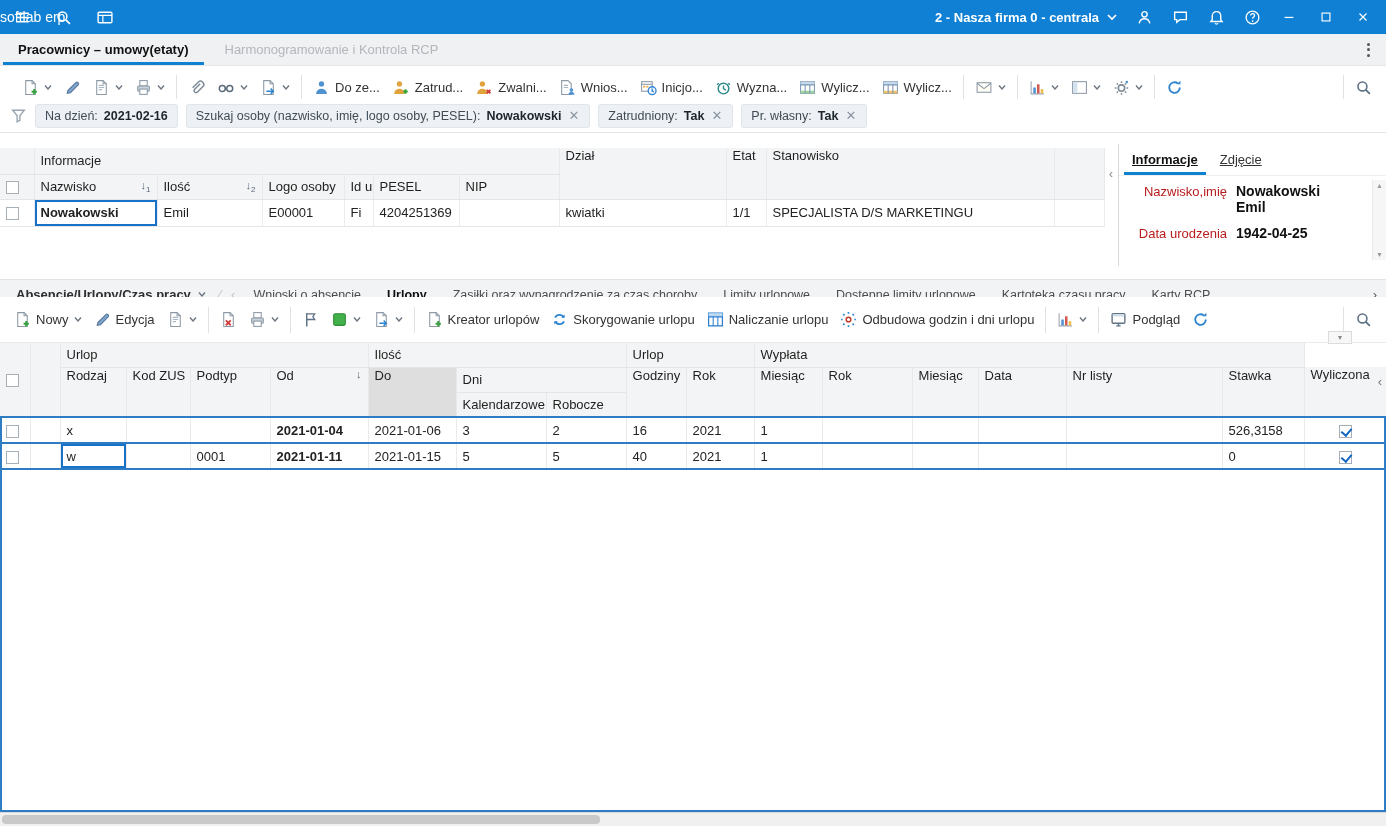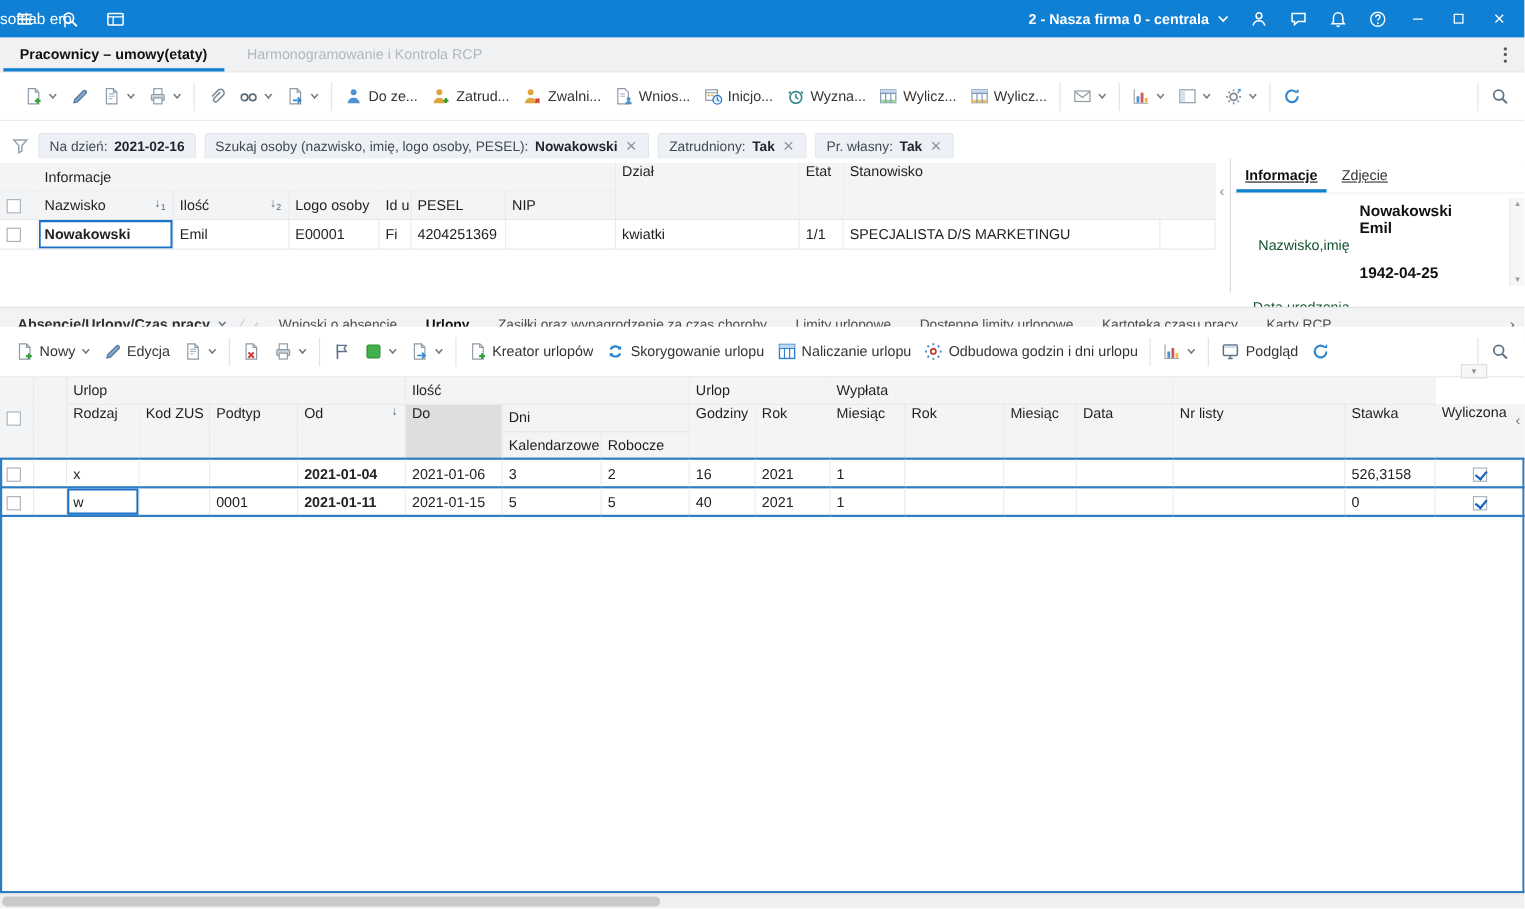--- a/index.html
+++ b/index.html
@@ -23,21 +23,21 @@
 .dots i{width:3px;height:3px;border-radius:50%;background:#555;}
 
 .toolbar{position:absolute;left:0;right:0;background:#fff;display:flex;align-items:center;padding:0 8px;}
 .toolbar1{top:66px;height:44px;border-bottom:1px solid #ececec;padding-left:16px;}
 .toolbar2{top:297px;height:46px;border-bottom:1px solid #e9e9e9;}
 .tbtn{display:flex;align-items:center;gap:5px;padding:5px 6px;border-radius:3px;white-space:nowrap;color:#333;flex:none;}
 .tbtn .lbl{font-size:13px;}
 .sep{width:1px;height:26px;background:#e2e2e2;margin:0 5px;flex:none;}
 .spacer{flex:1;}
 
-.filterbar{position:absolute;top:116px;left:0;right:0;height:34px;display:flex;align-items:center;gap:8px;padding:0 10px;background:#fff;border-bottom:1px solid #e4e4e4;}
+.filterbar{position:absolute;top:99px;left:0;right:0;height:34px;display:flex;align-items:center;gap:8px;padding:0 10px;background:#fff;border-bottom:1px solid #e4e4e4;}
 .chip{display:flex;align-items:center;gap:6px;background:#edf1f5;border:1px solid #e0e5ea;border-radius:3px;height:24px;padding:0 9px;color:#414b55;font-size:12.5px;white-space:nowrap;}
 .chip b{color:#1d242b;}
 .chip .x{color:#8a95a1;font-size:13px;padding:0 1px;}
 
 .grid{border-collapse:collapse;table-layout:fixed;font-size:13px;}
 .grid th,.grid td{padding:0 6px;white-space:nowrap;overflow:hidden;text-align:left;}
 .grid thead th{background:#f3f4f5;border-right:1px solid #e7e9eb;border-bottom:1px solid #e3e5e7;font-weight:400;color:#1f1f1f;}
 .col-c{font-weight:700;}
 .vt{vertical-align:top;padding-top:4px;}
 .grid td{border-right:1px solid #ececec;background:#fff;}
@@ -52,21 +52,21 @@
 .focus{box-shadow:inset 0 0 0 2px var(--focus,#1a72c8);font-weight:700;}
 .cell-yellow{background:var(--hlYellow,#fbf7cf);}
 .emp-collapse{position:absolute;right:3px;top:20px;color:#8a8a8a;font-size:13px;padding:2px;}
 
 .right-panel{position:absolute;left:1118px;top:144px;right:0;height:122px;border-left:1px solid #d8d8d8;background:#fff;}
 .rp-tabs{display:flex;height:32px;align-items:stretch;padding-left:2px;border-bottom:1px solid #efefef;}
 .rp-tab{display:flex;align-items:center;padding:0 11px;color:#333;position:relative;white-space:nowrap;text-decoration:underline;}
 .rp-tab.active{font-weight:700;color:#111;}
 .rp-tab.active::after{content:"";position:absolute;left:3px;right:3px;bottom:0;height:3px;background:var(--accent,#1080d0);}
 .rp-content{display:grid;grid-template-columns:96px 116px;column-gap:9px;row-gap:11px;padding:8px 20px 0 12px;align-items:start;}
-.rp-label{color:#14532d;text-align:right;font-size:13px;line-height:1.18;margin-top:31px;}
+.rp-label{color:#b91c1c;text-align:right;font-size:13px;line-height:1.18;}
 .rp-value{font-weight:700;font-size:14px;line-height:1.12;color:#101010;white-space:normal;}
 .rp-scroll{position:absolute;right:0;top:36px;bottom:6px;width:14px;background:#f6f6f6;border-left:1px solid #e9e9e9;display:flex;flex-direction:column;justify-content:space-between;align-items:center;padding:2px 0;color:#9a9a9a;font-size:7px;}
 
 .sec2{position:absolute;top:266px;left:0;right:0;height:31px;background:#f2f3f5;border-top:1px solid #e2e2e2;border-bottom:1px solid #e0e0e0;display:flex;align-items:stretch;padding-left:8px;margin-top:13px;}
 .sec2-sel{display:flex;align-items:center;gap:7px;color:#2e2e2e;font-weight:600;padding:0 8px;white-space:nowrap;}
 .sec2-aux{align-self:center;color:#c4c4c4;padding:0 5px;font-size:13px;}
 .s2tab{display:flex;align-items:center;padding:0 13px;color:#4c4c4c;font-size:12.5px;position:relative;white-space:nowrap;}
 .s2tab.active{color:#0e0e0e;font-weight:700;}
 .s2tab.active::after{content:"";position:absolute;left:6px;right:6px;bottom:0;height:3px;background:var(--accent,#1080d0);}
 .sec2-rarr{margin-left:auto;align-self:center;padding:0 9px;color:#555;font-size:13px;}

